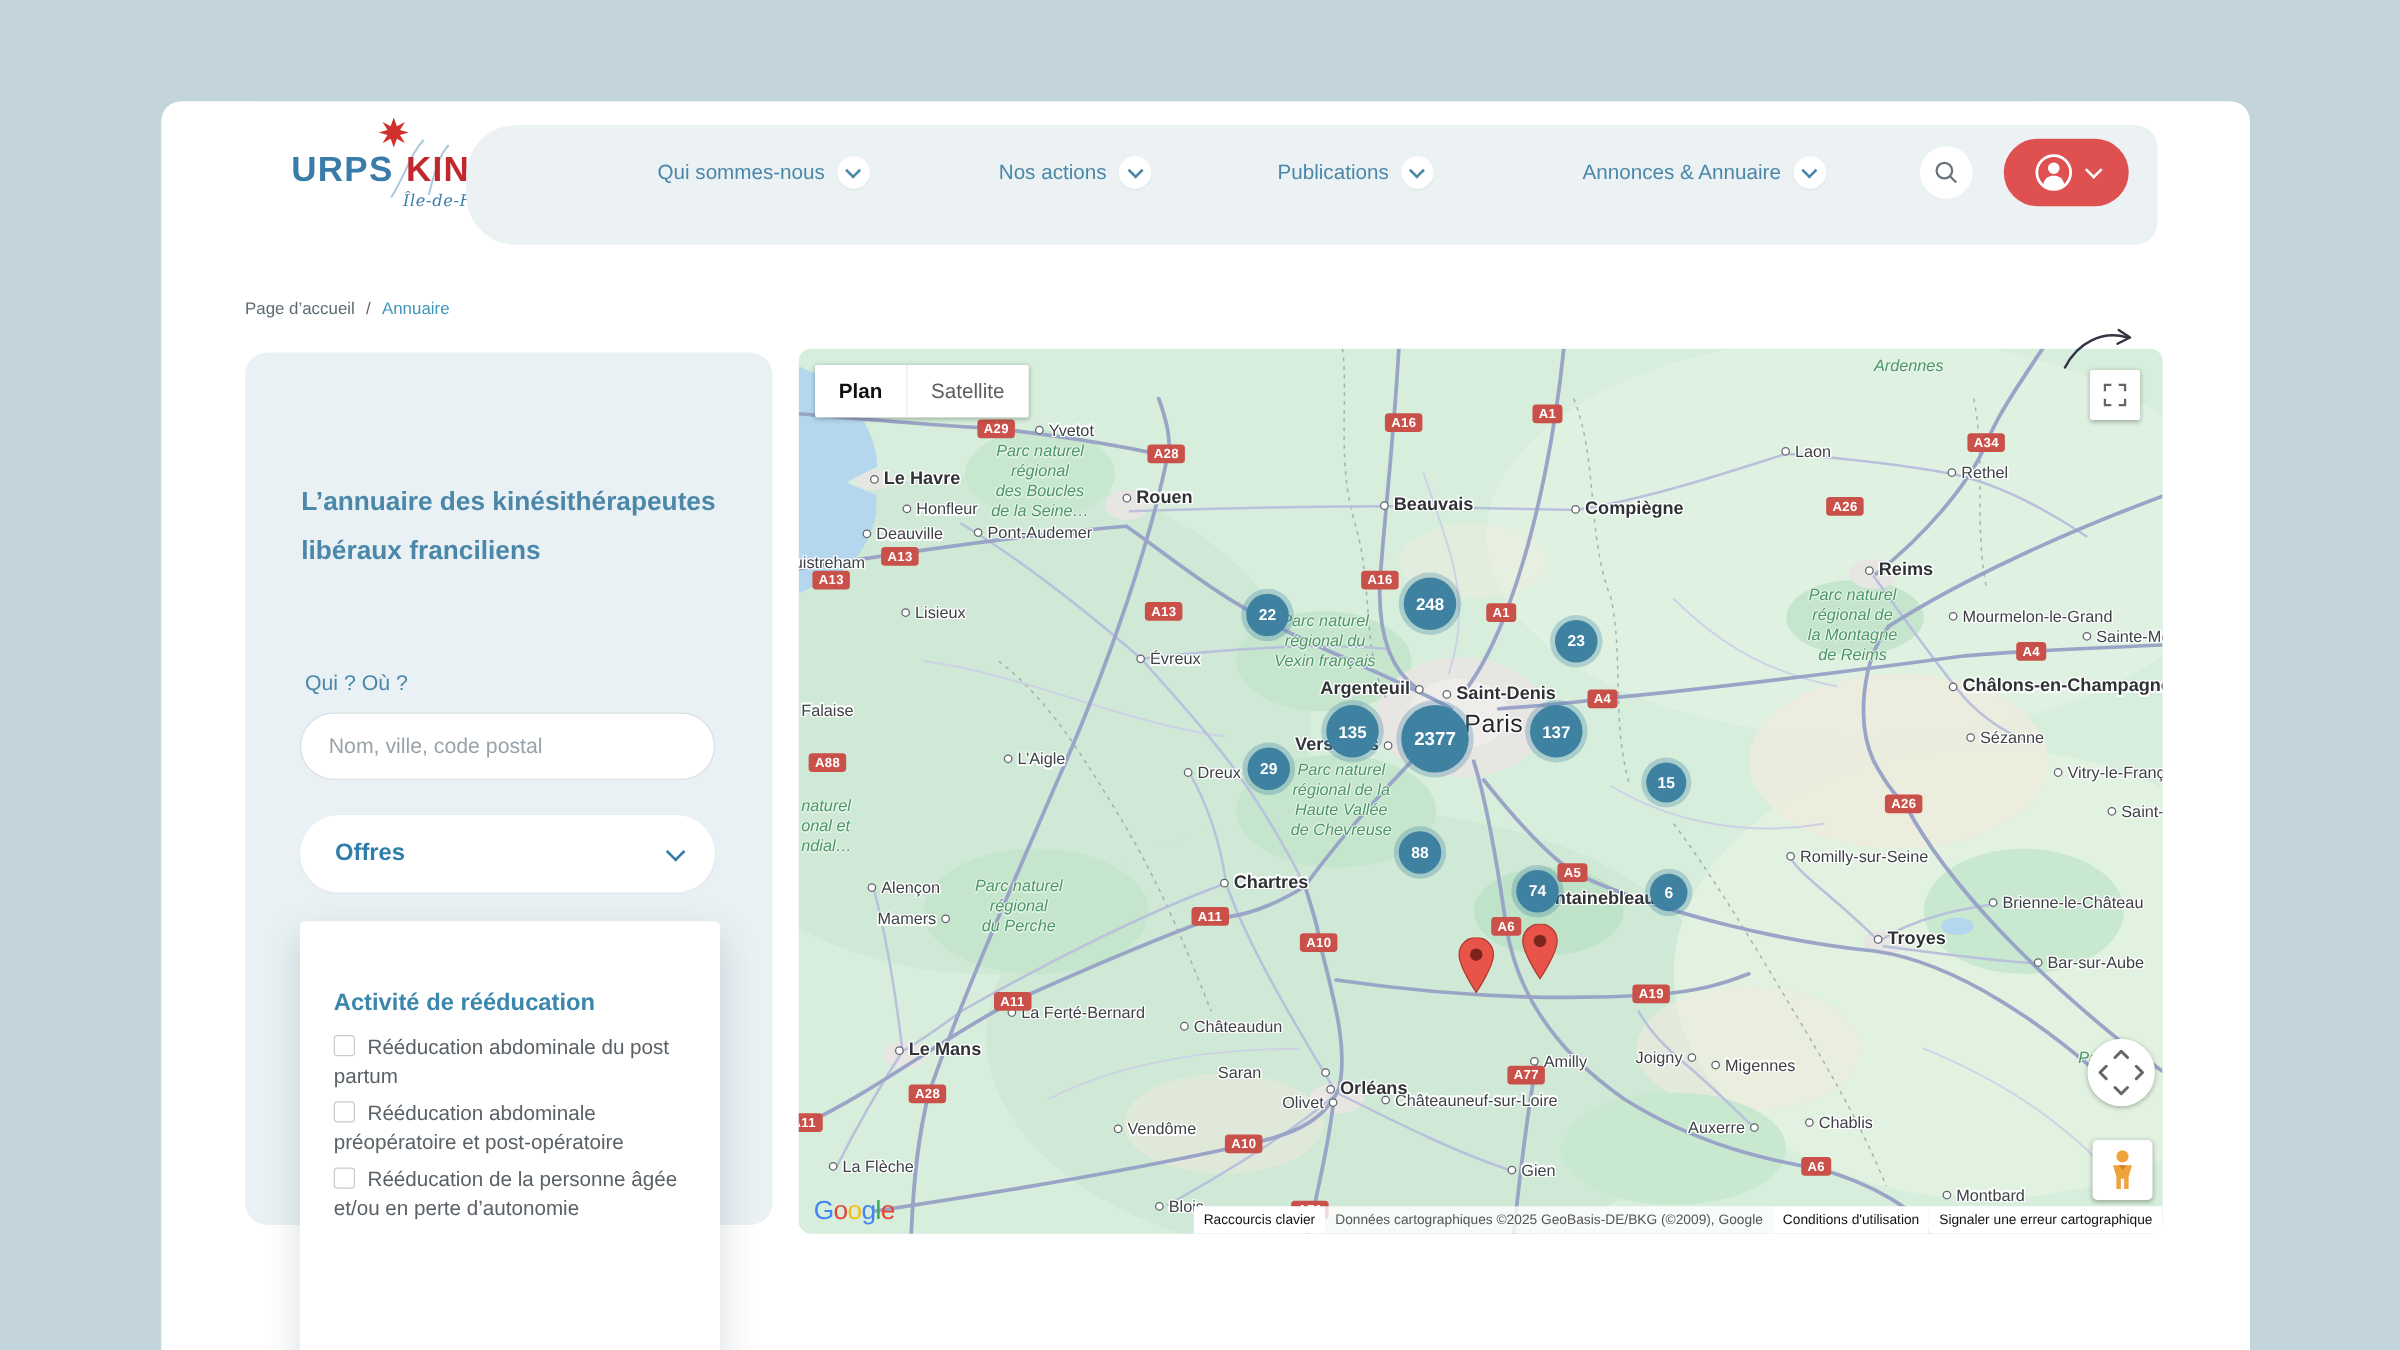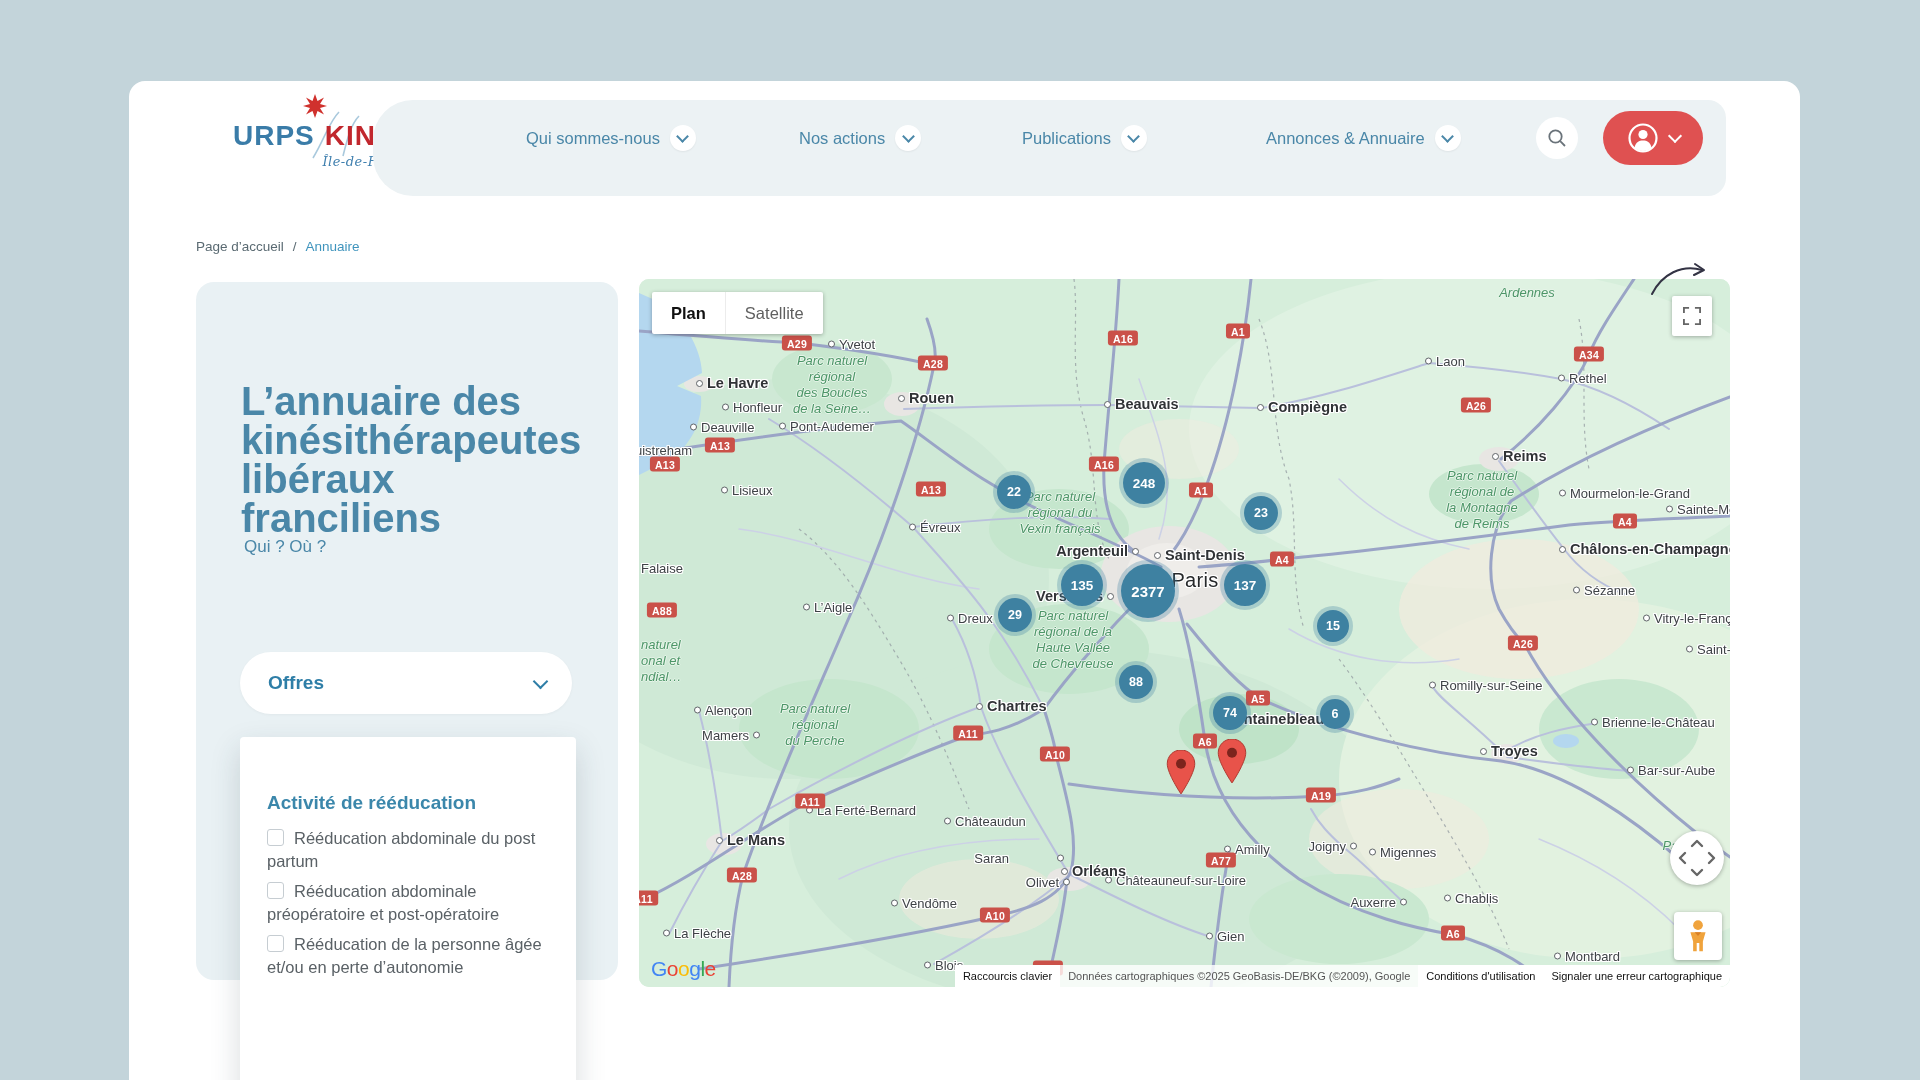--- a/index.html
+++ b/index.html
@@ -30,21 +30,21 @@
   .searchbtn{position:absolute;left:1163px;top:17px;width:42px;height:42px;border-radius:50%;
     background:#fff;border:none;display:flex;align-items:center;justify-content:center;cursor:pointer;}
   .accountbtn{position:absolute;left:1230px;top:11px;width:100px;height:54px;border-radius:27px;
     background:#df5151;border:none;display:flex;align-items:center;justify-content:center;gap:11px;cursor:pointer;}
   
   .breadcrumb{position:absolute;left:67px;top:158px;display:flex;gap:9px;font-size:13.5px;color:#5a6a72;}
   .breadcrumb .cur{color:#3f94bd;cursor:pointer;}
   .breadcrumb .home{cursor:pointer;}
   
   .sidepanel{position:absolute;left:67px;top:201px;width:422px;height:698px;background:#e9f1f4;border-radius:18px;}
-  .sidepanel h1{position:absolute;left:45px;top:100px;width:335px;margin:0;font-size:40px;line-height:39px;
+  .sidepanel h1{position:absolute;left:45px;top:100px;width:335px;margin:0;font-size:21px;line-height:39px;
     font-weight:bold;color:#4a87a8;}
   .qlabel{position:absolute;left:48px;top:255px;font-size:17px;color:#4a87a8;}
   .search-input{position:absolute;left:44px;top:288px;width:332px;height:54px;box-sizing:border-box;
     border:1px solid #d9e0e4;border-radius:27px;background:#fff;padding:0 22px;font-size:17px;
     color:#3c4850;font-family:"Liberation Sans",sans-serif;outline:none;}
   .search-input::placeholder{color:#98a3aa;}
   .offres{position:absolute;left:44px;top:370px;width:332px;height:62px;background:#fff;border-radius:31px;
     display:flex;align-items:center;justify-content:space-between;padding:0 26px 0 28px;box-sizing:border-box;
     cursor:pointer;box-shadow:0 1px 3px rgba(0,0,0,.04);}
   .offres .lbl{font-size:19px;font-weight:bold;color:#2e7ea7;}
@@ -159,20 +159,21 @@
 
   <div class="breadcrumb">
     <span class="home">Page d’accueil</span>
     <span>/</span>
     <span class="cur">Annuaire</span>
   </div>
 
   <aside class="sidepanel">
     <h1>L’annuaire des kinésithérapeutes libéraux franciliens</h1>
     <div class="qlabel">Qui ? Où ?</div>
+    <input class="search-input" type="text" placeholder="Nom, ville, code postal" style="">
     <div class="offres">
       <span class="lbl">Offres</span>
       <span class="chev teal"></span>
     </div>
   </aside>
 
   <div class="filterpanel" id="filterpanel">
       <div class="fgroup2">
         <h3>Activité de rééducation</h3>
         <div class="frow"><span class="cb"></span><span>Rééducation abdominale du post partum</span></div>
@@ -398,21 +399,21 @@
           <span>Romilly-sur-Seine</span>
         </div>
         <div class="city sm" style="top: 443px; left: 952px;">
           <span class="cdot"></span>
           <span>Brienne-le-Château</span>
         </div>
         <div class="city sm" style="top: 491px; left: 988px;">
           <span class="cdot"></span>
           <span>Bar-sur-Aube</span>
         </div>
-        <div class="city md" style="top: 472px; left: 841px;">
+        <div class="city md" style="top: 472px; left: 860px;">
           <span class="cdot"></span>
           <span>Troyes</span>
         </div>
         <div class="city sm" style="top: 677px; left: 915px;">
           <span class="cdot"></span>
           <span>Montbard</span>
         </div>
         <div class="city sm" style="top: 619px; left: 805px;">
           <span class="cdot"></span>
           <span>Chablis</span>

